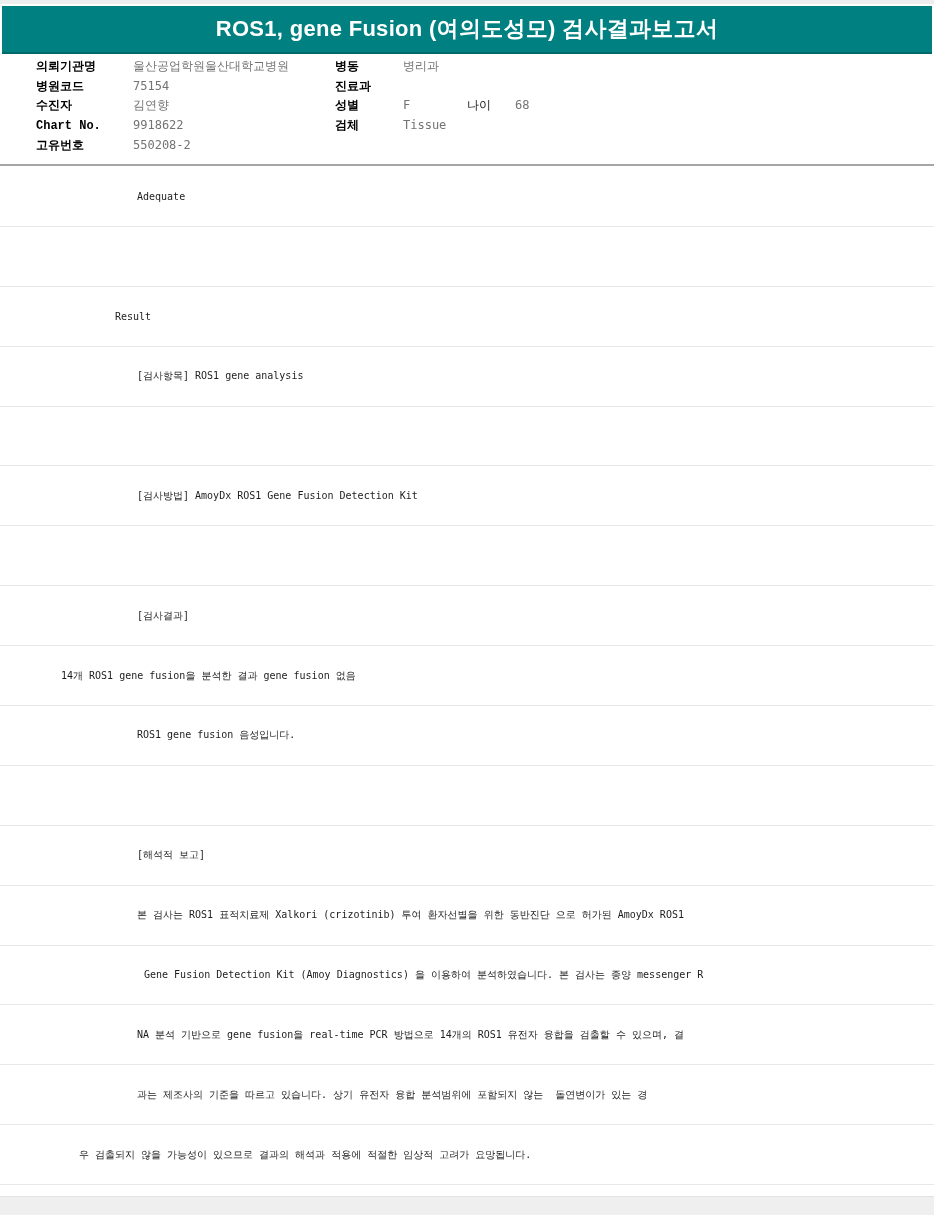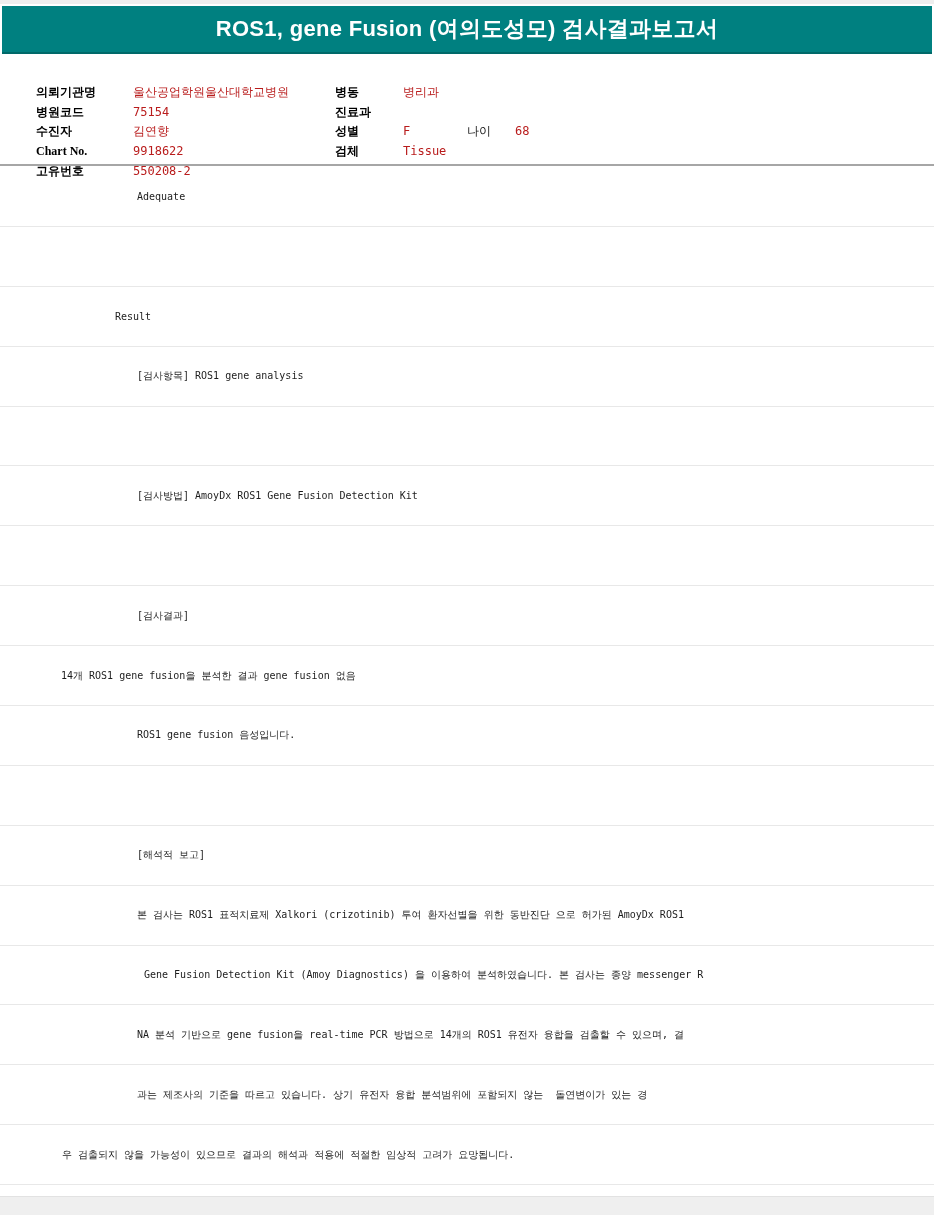--- a/index.html
+++ b/index.html
@@ -25,25 +25,25 @@
   .title-bar .title-text {
     font-family: "Liberation Sans", "DejaVu Sans", sans-serif;
     font-size: 22px; font-weight: 700; color: #ffffff; letter-spacing: 0.3px;
   }
   .info-col { position: absolute; top: 57px; }
   .info-col-left   { left: 36px;  }
   .info-col-middle { left: 335px; }
   .info-col-right  { left: 568px; }
   .info-row { height: 19.7px; line-height: 19.7px; font-size: 12px; white-space: nowrap; }
   .info-label { display: inline-block; font-weight: 700; color: #000000;
-                font-family: Liberation Serif, serif; margin-top: 26px; }
+                font-family: Liberation Mono, monospace; }
   .info-col-left  .info-label  { width: 97px; }
   .info-col-middle .info-label { width: 68px; }
   .info-col-right .info-label  { width: 80px; }
-  .info-value { display: inline-block; color: #b91c1c; }
+  .info-value { display: inline-block; color: #737373; }
   .info-value.fixed-w { width: 64px; }
   .info-extra-label { display: inline-block; width: 48px; font-weight: 400;
                 font-family: "DejaVu Sans", "Liberation Sans", sans-serif; }
   .info-divider {
     position: absolute; top: 164px; left: 0; right: 0; height: 2px;
     background: var(--divider, #a6a6a6);
   }
   .report-rows { position: absolute; top: 167px; left: 0; right: 0; }
   .report-row {
     box-sizing: border-box;
@@ -127,19 +127,19 @@
       </div>
       <div class="report-row" style="padding-left: 144px;">
         <span class="report-row-text">Gene Fusion Detection Kit (Amoy Diagnostics) 을 이용하여 분석하였습니다. 본 검사는 종양 messenger R</span>
       </div>
       <div class="report-row" style="padding-left: 137px;">
         <span class="report-row-text">NA 분석 기반으로 gene fusion을 real-time PCR 방법으로 14개의 ROS1 유전자 융합을 검출할 수 있으며, 결</span>
       </div>
       <div class="report-row" style="padding-left: 137px;">
         <span class="report-row-text">과는 제조사의 기준을 따르고 있습니다. 상기 유전자 융합 분석범위에 포함되지 않는  돌연변이가 있는 경</span>
       </div>
-      <div class="report-row" style="padding-left: 62px;">
+      <div class="report-row" style="padding-left: 79px;">
         <span class="report-row-text">우 검출되지 않을 가능성이 있으므로 결과의 해석과 적용에 적절한 임상적 고려가 요망됩니다.</span>
       </div>
     </div>
 
   <div class="footer-bar"></div>
 </div>
 
 </body></html>

